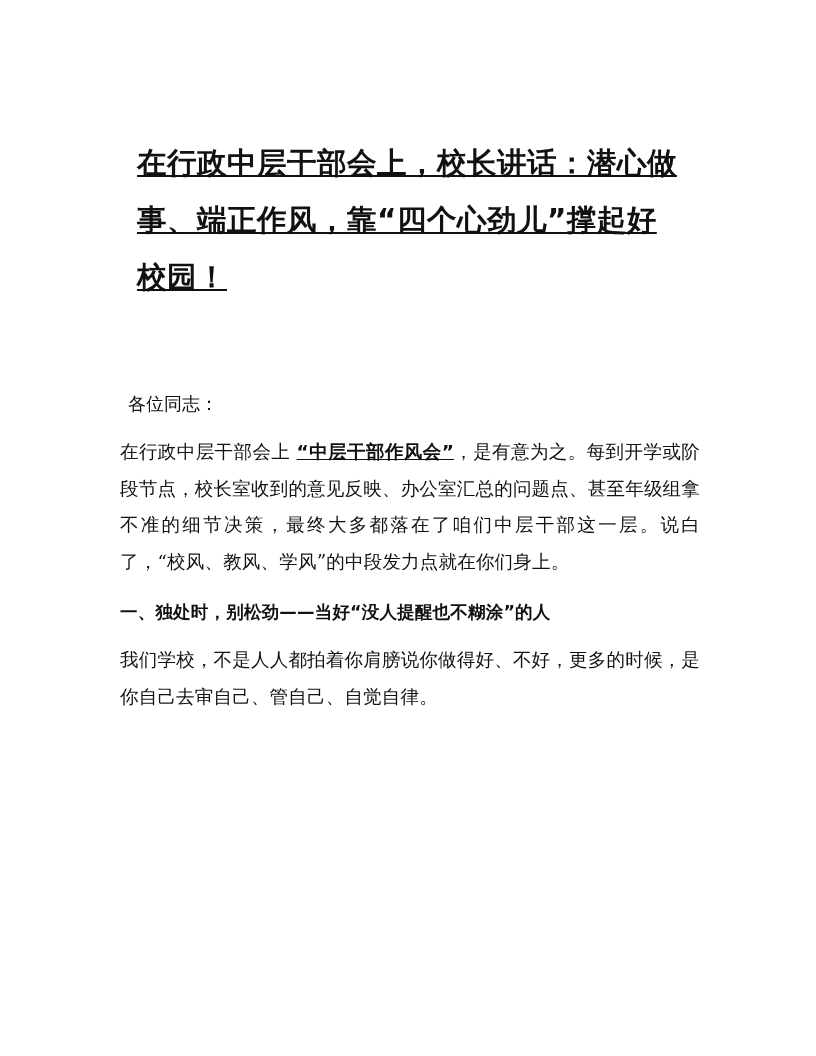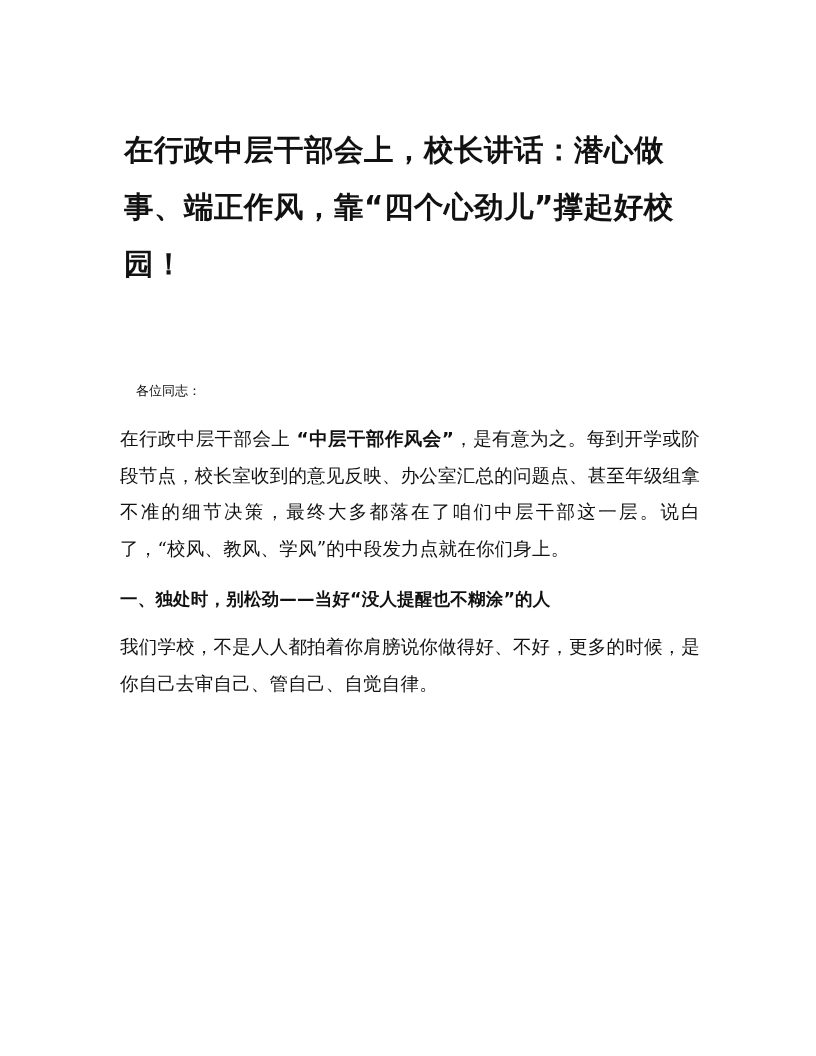--- a/index.html
+++ b/index.html
@@ -19,39 +19,41 @@
       position: absolute;
       left: 120px;
       top: 118px;
       width: 580px;
     }
     .title {
       font-family: "DejaVu Sans", "Liberation Sans", sans-serif;
       font-weight: bold;
       font-size: 29.5px;
       line-height: 57px;
-      margin: 4px;
+      margin: 17px;
       letter-spacing: 0.5px;
       color: #111;
+      text-decoration: underline;
     }
     .greeting {
-      font-size: 13px;
+      font-size: 18px;
       line-height: 36px;
-      margin: 80px 0 0 16px;
+      margin: 80px 0 0 8px;
     }
     .para {
       font-size: 18.5px;
       line-height: 36.5px;
       margin: 12px 0 0 0;
       text-align: justify;
       letter-spacing: 0.2px;
     }
     .para b {
       font-family: "DejaVu Sans", "Liberation Sans", sans-serif;
       font-weight: bold;
+      text-decoration: underline;
     }
     .heading {
       font-family: "DejaVu Sans", "Liberation Sans", sans-serif;
       font-weight: bold;
       font-size: 17.5px;
       line-height: 36px;
       margin: 14px 0 0 0;
       letter-spacing: 0.2px;
     }
   </style>

